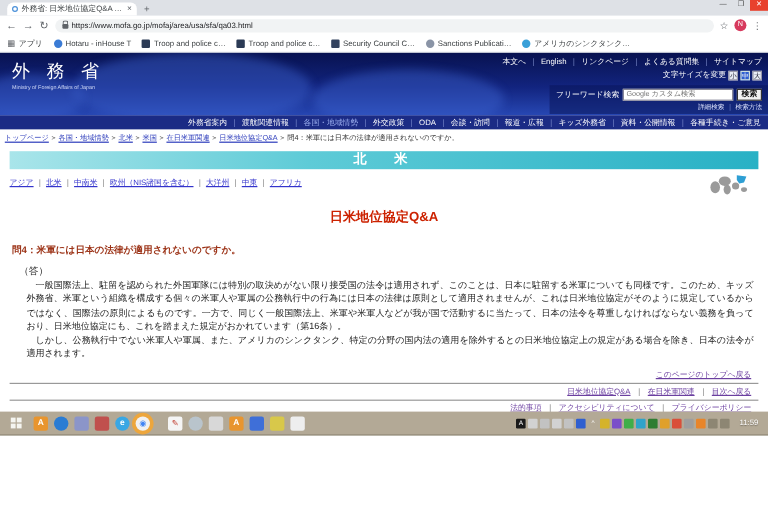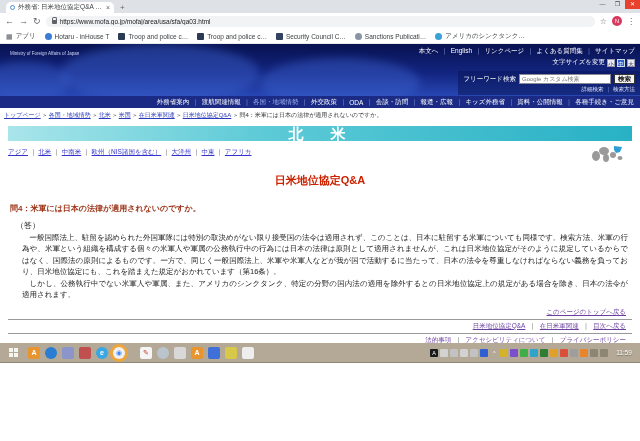--- a/index.html
+++ b/index.html
@@ -70,21 +70,21 @@
   .global-nav i { color:#8fa0dd; margin:0 3px; }
   .global-nav b:nth-of-type(3) { color:#9db0f0; }
 
   .breadcrumb { background:#fff; font-size:6px; padding:3px 4px 2px; white-space:nowrap; overflow:hidden; }
   .breadcrumb b { color:#2b3bbb; text-decoration:underline; }
   .breadcrumb b:last-of-type { color:#333; text-decoration:none; }
   .breadcrumb i { color:#333; margin:0 1px; }
 
   .region-banner { margin:4px 8px 0; height:15px; line-height:15px; text-align:center;
                    background:linear-gradient(90deg,#a9e5ea 0%,#5ecbd7 40%,#28b1c5 100%);
-                   color:#fff; font-weight:bold; font-size:15px; letter-spacing:6px; }
+                   color:#fff; font-weight:bold; font-size:11px; letter-spacing:6px; }
   .region-row { position:relative; margin:7px 8px 0; }
   .region-links { font-size:6.5px; }
   .region-links b { color:#3333cc; text-decoration:underline; }
   .region-links i { color:#555; margin:0 2px; }
   .world-map { position:absolute; right:8px; top:-4px; }
 
   .content-title { color:#cc2200; font-weight:bold; font-size:11px; text-align:center; margin-top:16px; }
   .question { color:#9c3317; font-weight:bold; font-size:8px; margin:15px 10px 0; }
   .answer-label { font-size:8px; color:#222; margin:6px 0 0 16px; }
   .para { font-size:7.5px; color:#222; line-height:1.5; margin:1px 12px 0 22px; text-align:justify; }
@@ -174,20 +174,21 @@
       <span class="bm-ic ic-circle" style="background:#3aa0d8"></span>
       <span>アメリカのシンクタンク…</span>
     </span>
   </div>
 
   <div class="site-header">
     <div class="map-blob blob1"></div>
     <div class="map-blob blob2"></div>
     <div class="map-blob blob3"></div>
     <div class="mofa-logo">
+      <div class="mofa-logo-jp">外 務 省</div>
       <div class="mofa-logo-en">Ministry of Foreign Affairs of Japan</div>
     </div>
     <div class="utility"><b>本文へ</b><i>｜</i><b>English</b><i>｜</i><b>リンクページ</b><i>｜</i><b>よくある質問集</b><i>｜</i><b>サイトマップ</b></div>
     <div class="fontsize">
       <span>文字サイズを変更</span>
       <span class="fs-btn">小</span>
       <span class="fs-btn active">中</span>
       <span class="fs-btn">大</span>
     </div>
     <div class="search-panel">
@@ -234,21 +235,21 @@
       <ellipse cx="16" cy="14" rx="3" ry="4" fill="#9a9a9a"></ellipse>
       <ellipse cx="23" cy="11" rx="3" ry="3" fill="#9a9a9a"></ellipse>
       <path d="M24 2 L32 3 L30 8 L26 9 L24 6 Z" fill="#2e9fd4"></path>
       <ellipse cx="30" cy="14" rx="2.5" ry="2" fill="#9a9a9a"></ellipse>
     </svg>
   </div>
 
   <div class="content-title">日米地位協定Q&amp;A</div>
   <div class="question">問4：米軍には日本の法律が適用されないのですか。</div>
   <div class="answer-label">（答）</div>
-  <p class="para">　一般国際法上、駐留を認められた外国軍隊には特別の取決めがない限り接受国の法令は適用されず、このことは、日本に駐留する米軍についても同様です。検索方法、米軍の行為や、米軍という組織を構成する個々の米軍人や軍属の公務執行中の行為には日本の法律は原則として適用されませんが、これは日米地位協定がそのように規定しているからではなく、国際法の原則によるものです。一方で、同じく一般国際法上、米軍や米軍人などが我が国で活動するに当たって、日本の法令を尊重しなければならない義務を負っており、日米地位協定にも、これを踏まえた規定がおかれています（第16条）。</p>
+  <p class="para">　一般国際法上、駐留を認められた外国軍隊には特別の取決めがない限り接受国の法令は適用されず、このことは、日本に駐留する米軍についても同様です。このため、キッズ外務省、米軍という組織を構成する個々の米軍人や軍属の公務執行中の行為には日本の法律は原則として適用されませんが、これは日米地位協定がそのように規定しているからではなく、国際法の原則によるものです。一方で、同じく一般国際法上、米軍や米軍人などが我が国で活動するに当たって、日本の法令を尊重しなければならない義務を負っており、日米地位協定にも、これを踏まえた規定がおかれています（第16条）。</p>
   <p class="para">　しかし、公務執行中でない米軍人や軍属、また、アメリカのシンクタンク、特定の分野の国内法の適用を除外するとの日米地位協定上の規定がある場合を除き、日本の法令が適用されます。</p>
 
   <div class="top-link-row">
     <span class="plink">このページのトップへ戻る</span>
   </div>
   <hr class="rule">
   <div class="links-row"><b>日米地位協定Q&amp;A</b><i>｜</i><b>在日米軍関連</b><i>｜</i><b>目次へ戻る</b></div>
   <hr class="rule">
   <div class="links-row"><b>法的事項</b><i>｜</i><b>アクセシビリティについて</b><i>｜</i><b>プライバシーポリシー</b></div>
   <div class="copyright">Copyright© 2014 Ministry of Foreign Affairs of Japan</div>

